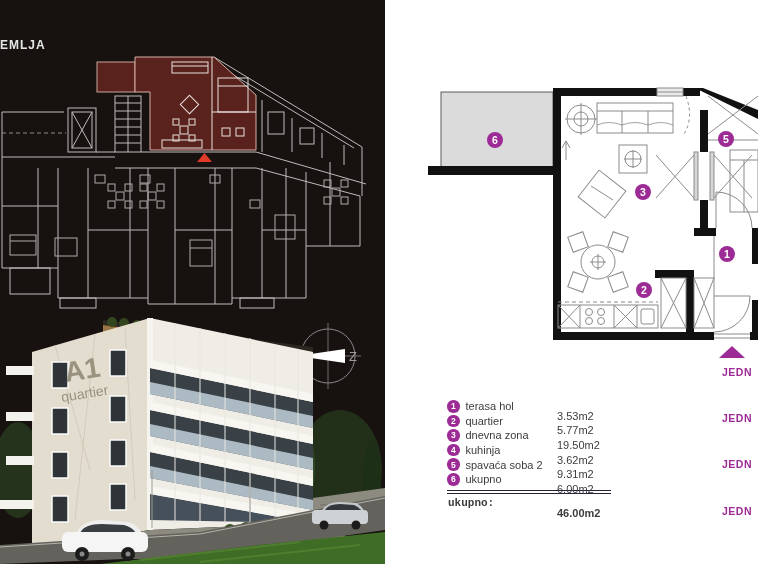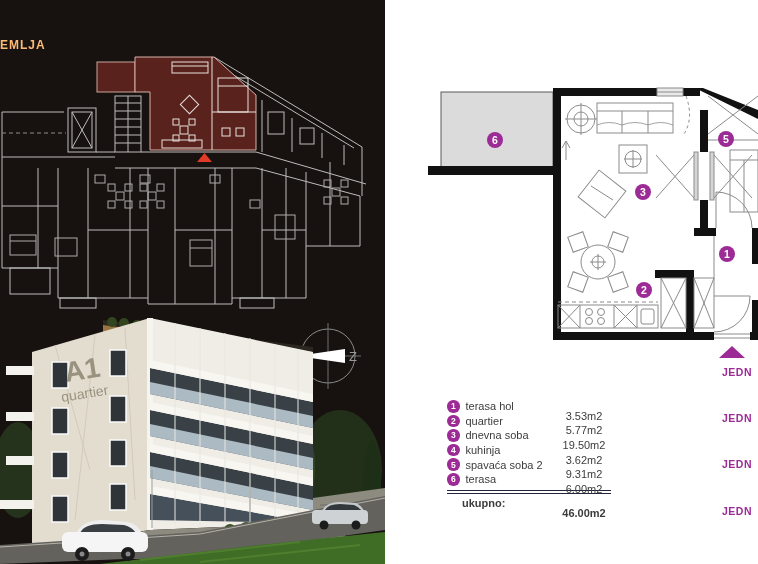--- a/index.html
+++ b/index.html
@@ -7,43 +7,43 @@
     width:758px;height:564px;position:relative;overflow:hidden;
     background:#ffffff;
     font-family:"Liberation Sans",sans-serif;
   }
   .panel-left{
     position:absolute;left:0;top:0;width:385px;height:564px;
     background:#17120f;
   }
   .floor-label{
     position:absolute;left:0px;top:38px;
-    color:#fdba74;font-size:12px;font-weight:bold;letter-spacing:1px;
+    color:#e5e5e5;font-size:12px;font-weight:bold;letter-spacing:1px;
   }
   svg{position:absolute;left:0;top:0;}
   .panel-right{
     position:absolute;left:385px;top:0;width:373px;height:564px;background:#fff;
   }
   .legend{
     position:absolute;left:447px;top:399px;width:164px;
     color:#3c3c3c;font-size:11px;
   }
   .legend-row{display:flex;align-items:center;height:14.6px;}
   .legend-num{
     width:12.5px;height:12.5px;border-radius:50%;
     background:var(--accent,#9c2b96);color:#fff;
     font-size:8.5px;font-weight:bold;
     display:flex;align-items:center;justify-content:center;
     margin-right:6px;flex:0 0 auto;
   }
   .legend-name{flex:1;}
-  .legend-area{min-width:54px;text-align:center;margin-top:19px;}
+  .legend-area{min-width:54px;text-align:left;margin-top:19px;}
   .legend-sep{height:2px;border-top:1px solid #23233a;border-bottom:1px solid #23233a;margin:3px 0 2px 0;}
   .legend-total{display:flex;align-items:center;height:15px;}
-  .legend-total .legend-name{margin-left:15px;font-weight:bold;}
+  .legend-total .legend-name{margin-left:1px;font-weight:bold;font-family:Liberation Mono, monospace;}
   .legend-total .legend-area{font-weight:bold;}
   .side-label{
     position:absolute;left:722px;width:60px;
     color:var(--accent,#9c2b96);font-size:10.5px;font-weight:bold;letter-spacing:.5px;
     white-space:nowrap;
   }
   .entry-triangle{
     position:absolute;left:719px;top:346px;width:0;height:0;
     border-left:13px solid transparent;border-right:13px solid transparent;
     border-bottom:12px solid var(--accent,#9c2b96);
@@ -397,36 +397,36 @@
     <span class="legend-name">terasa hol</span>
     <span class="legend-area">3.53m2</span>
   </div>
   <div class="legend-row">
     <span class="legend-num">2</span>
     <span class="legend-name">quartier</span>
     <span class="legend-area">5.77m2</span>
   </div>
   <div class="legend-row">
     <span class="legend-num">3</span>
-    <span class="legend-name">dnevna soba</span>
+    <span class="legend-name">dnevna zona</span>
     <span class="legend-area">19.50m2</span>
   </div>
   <div class="legend-row">
     <span class="legend-num">4</span>
     <span class="legend-name">kuhinja</span>
     <span class="legend-area">3.62m2</span>
   </div>
   <div class="legend-row">
     <span class="legend-num">5</span>
     <span class="legend-name">spavaća soba 2</span>
     <span class="legend-area">9.31m2</span>
   </div>
   <div class="legend-row">
     <span class="legend-num">6</span>
-    <span class="legend-name">terasa</span>
+    <span class="legend-name">ukupno</span>
     <span class="legend-area">6.00m2</span>
   </div>
   <div class="legend-sep"></div>
   <div class="legend-total">
     <span class="legend-name">ukupno:</span>
     <span class="legend-area">46.00m2</span>
   </div>
 </div>
 
 </body></html>

